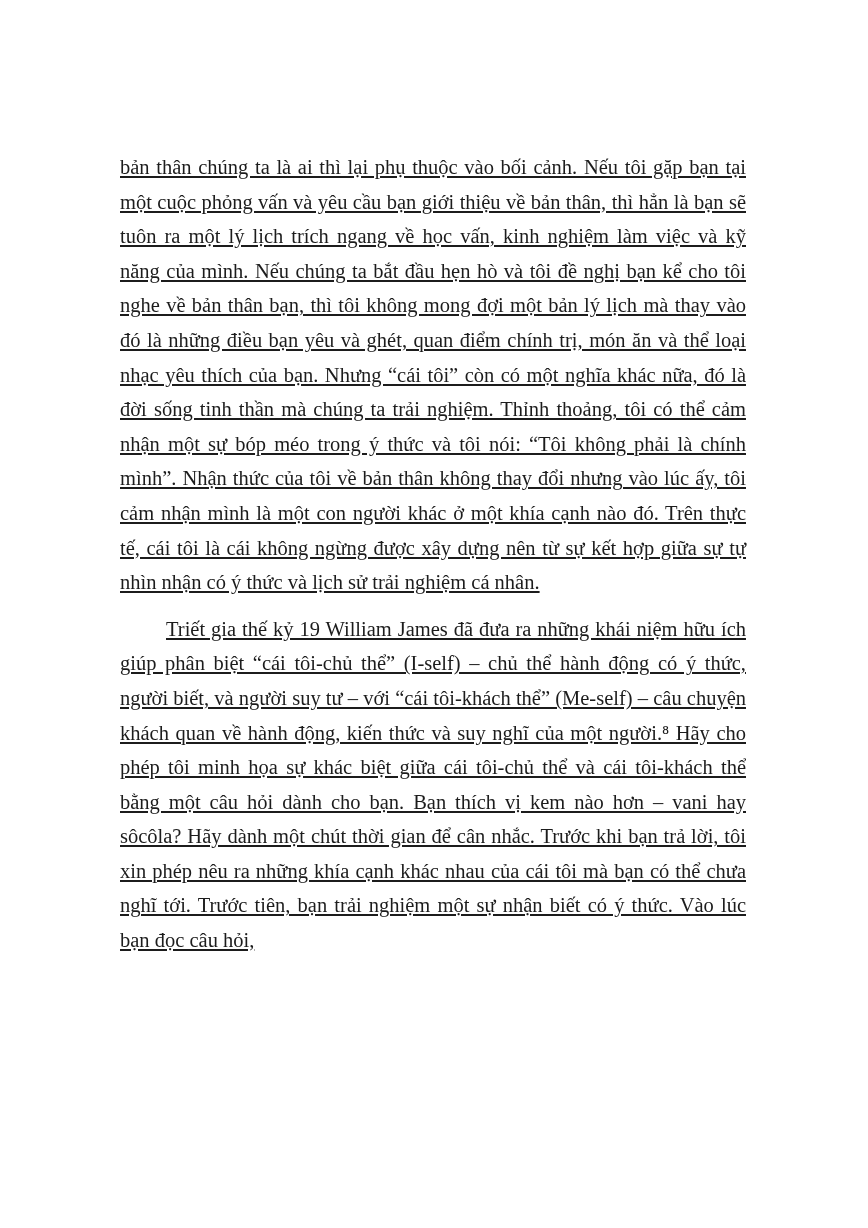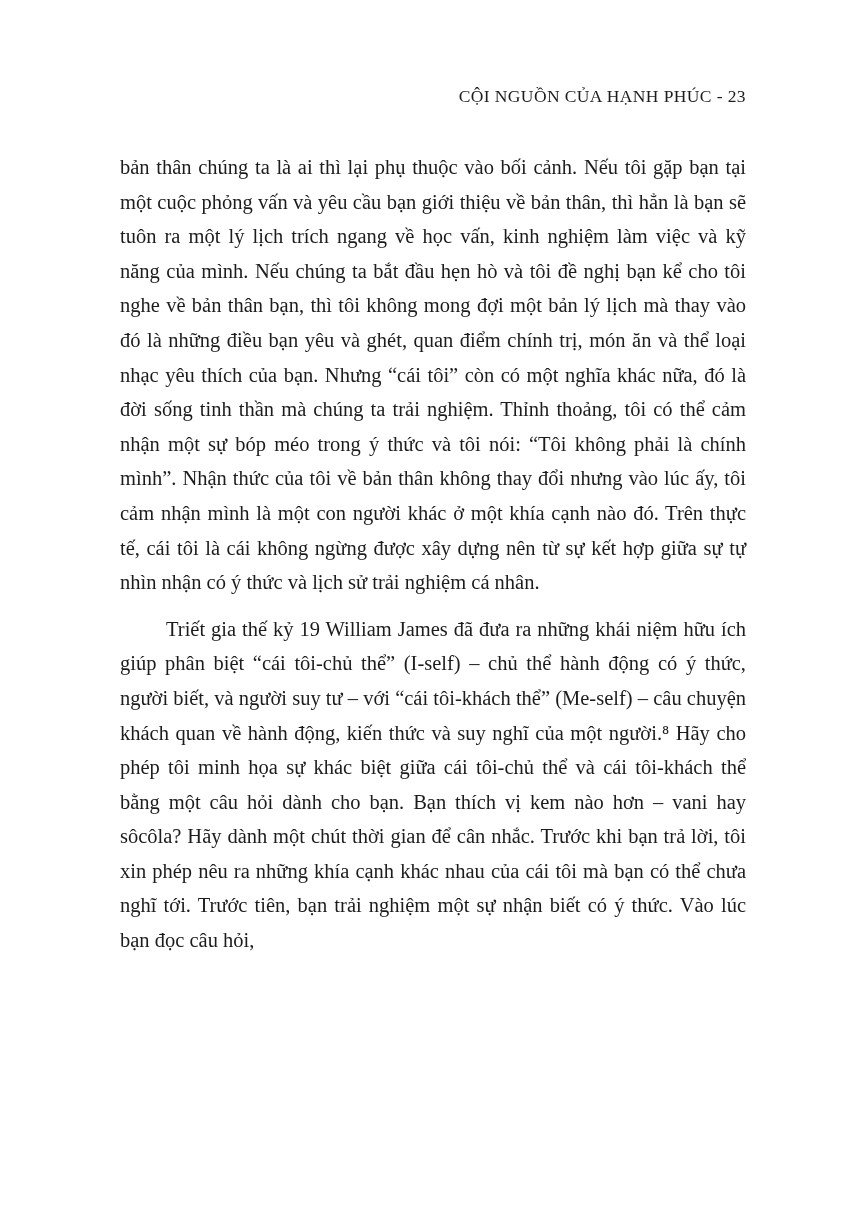--- a/index.html
+++ b/index.html
@@ -34,31 +34,31 @@
     left: 120px;
     width: 626px;
   }
   .para {
     margin: 0;
     font-size: 20.5px;
     line-height: 34.6px;
     text-align: justify;
     text-justify: inter-word;
     color: #1c1c1c;
+    text-decoration: underline;
   }
   .para.indented {
     text-indent: 46px;
     margin-top: 12px;
   }
 </style>
 </head>
 <body>
 
 <div class="page">
 
-  <div class="running-head">CỘI NGUỒN CỦA HẠNH PHÚC - 23</div>
 
   <div class="content">
     <p class="para">bản thân chúng ta là ai thì lại phụ thuộc vào bối cảnh. Nếu tôi gặp bạn tại một cuộc phỏng vấn và yêu cầu bạn giới thiệu về bản thân, thì hẳn là bạn sẽ tuôn ra một lý lịch trích ngang về học vấn, kinh nghiệm làm việc và kỹ năng của mình. Nếu chúng ta bắt đầu hẹn hò và tôi đề nghị bạn kể cho tôi nghe về bản thân bạn, thì tôi không mong đợi một bản lý lịch mà thay vào đó là những điều bạn yêu và ghét, quan điểm chính trị, món ăn và thể loại nhạc yêu thích của bạn. Nhưng “cái tôi” còn có một nghĩa khác nữa, đó là đời sống tinh thần mà chúng ta trải nghiệm. Thỉnh thoảng, tôi có thể cảm nhận một sự bóp méo trong ý thức và tôi nói: “Tôi không phải là chính mình”. Nhận thức của tôi về bản thân không thay đổi nhưng vào lúc ấy, tôi cảm nhận mình là một con người khác ở một khía cạnh nào đó. Trên thực tế, cái tôi là cái không ngừng được xây dựng nên từ sự kết hợp giữa sự tự nhìn nhận có ý thức và lịch sử trải nghiệm cá nhân.</p>
     <p class="para indented">Triết gia thế kỷ 19 William James đã đưa ra những khái niệm hữu ích giúp phân biệt “cái tôi-chủ thể” (I-self) – chủ thể hành động có ý thức, người biết, và người suy tư – với “cái tôi-khách thể” (Me-self) – câu chuyện khách quan về hành động, kiến thức và suy nghĩ của một người.⁸ Hãy cho phép tôi minh họa sự khác biệt giữa cái tôi-chủ thể và cái tôi-khách thể bằng một câu hỏi dành cho bạn. Bạn thích vị kem nào hơn – vani hay sôcôla? Hãy dành một chút thời gian để cân nhắc. Trước khi bạn trả lời, tôi xin phép nêu ra những khía cạnh khác nhau của cái tôi mà bạn có thể chưa nghĩ tới. Trước tiên, bạn trải nghiệm một sự nhận biết có ý thức. Vào lúc bạn đọc câu hỏi,</p>
   </div>
 
 </div>
 
 </body></html>

